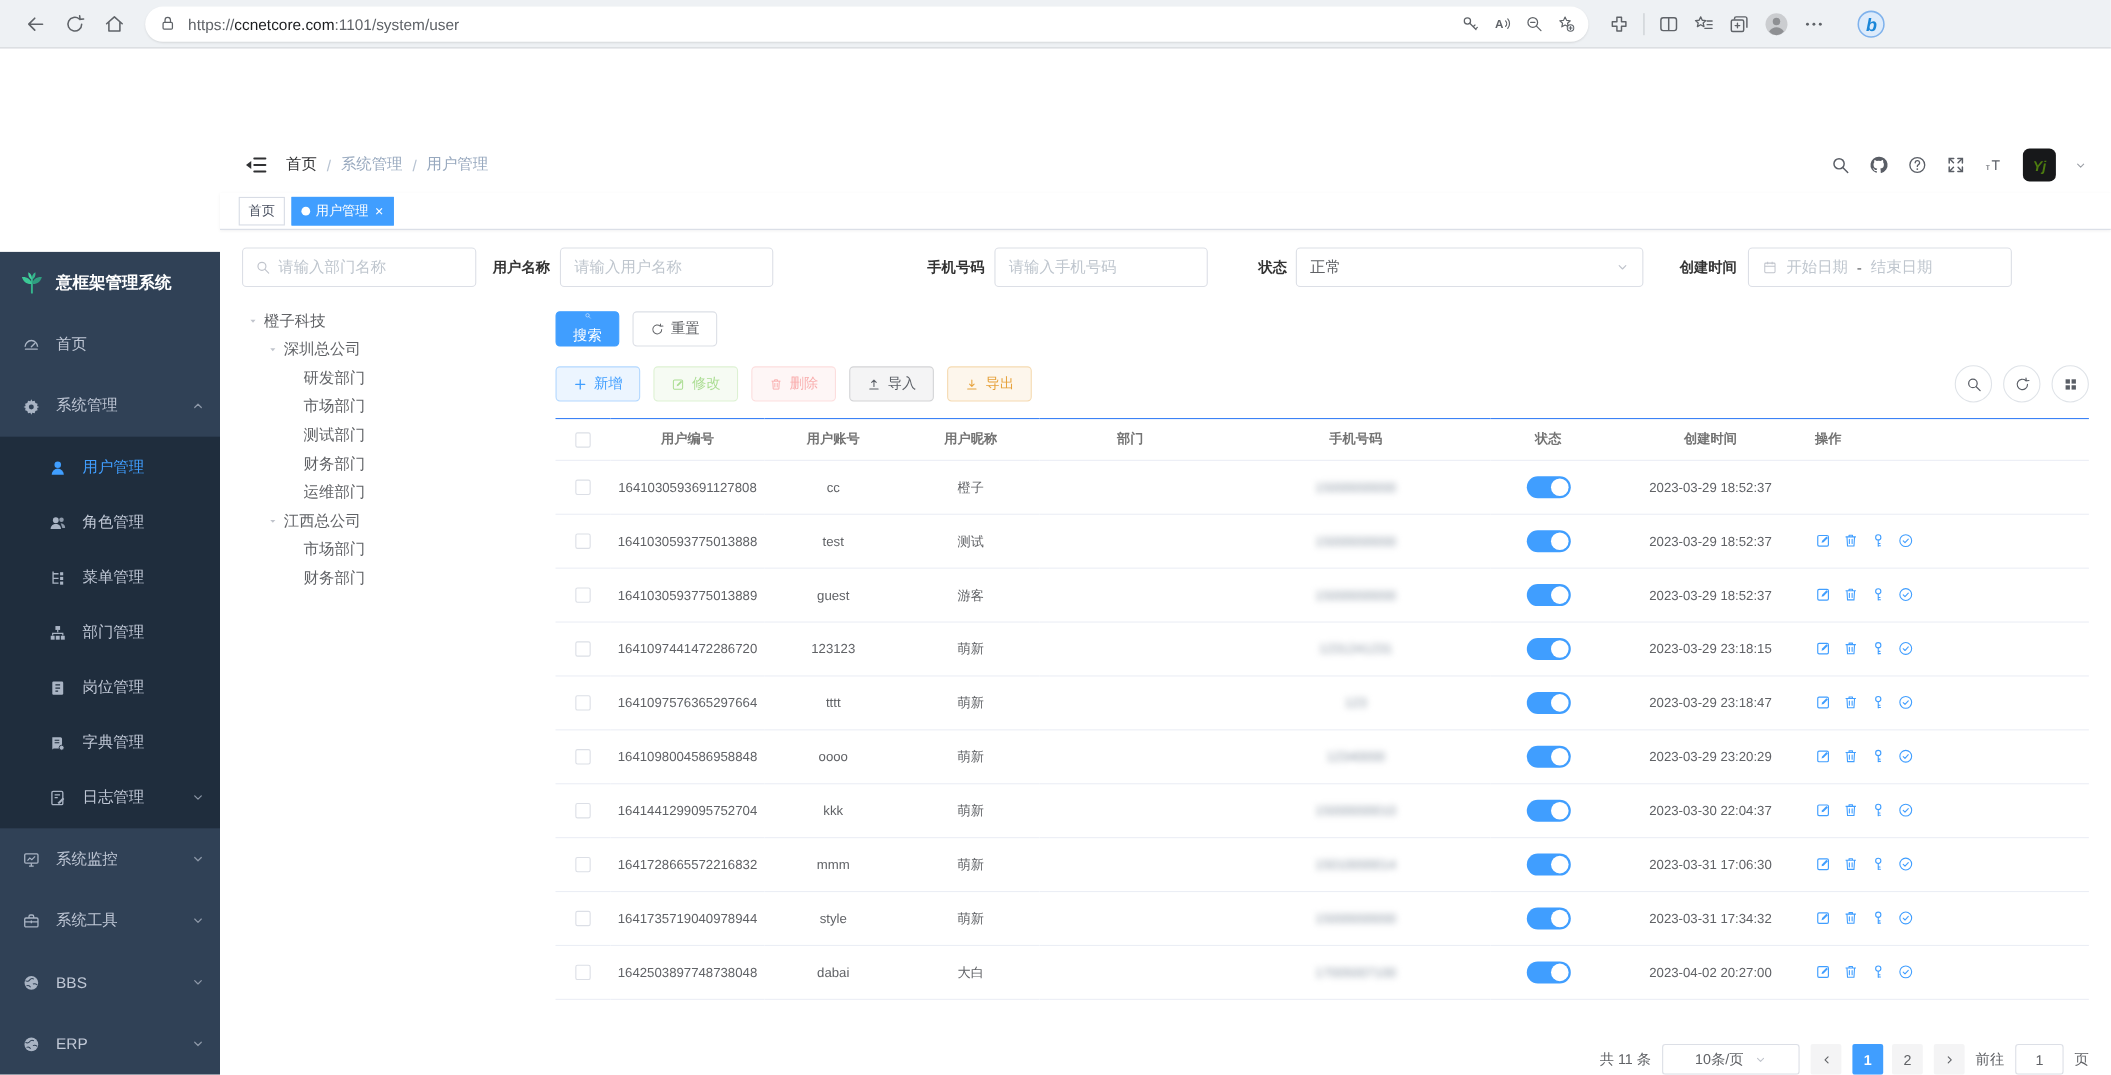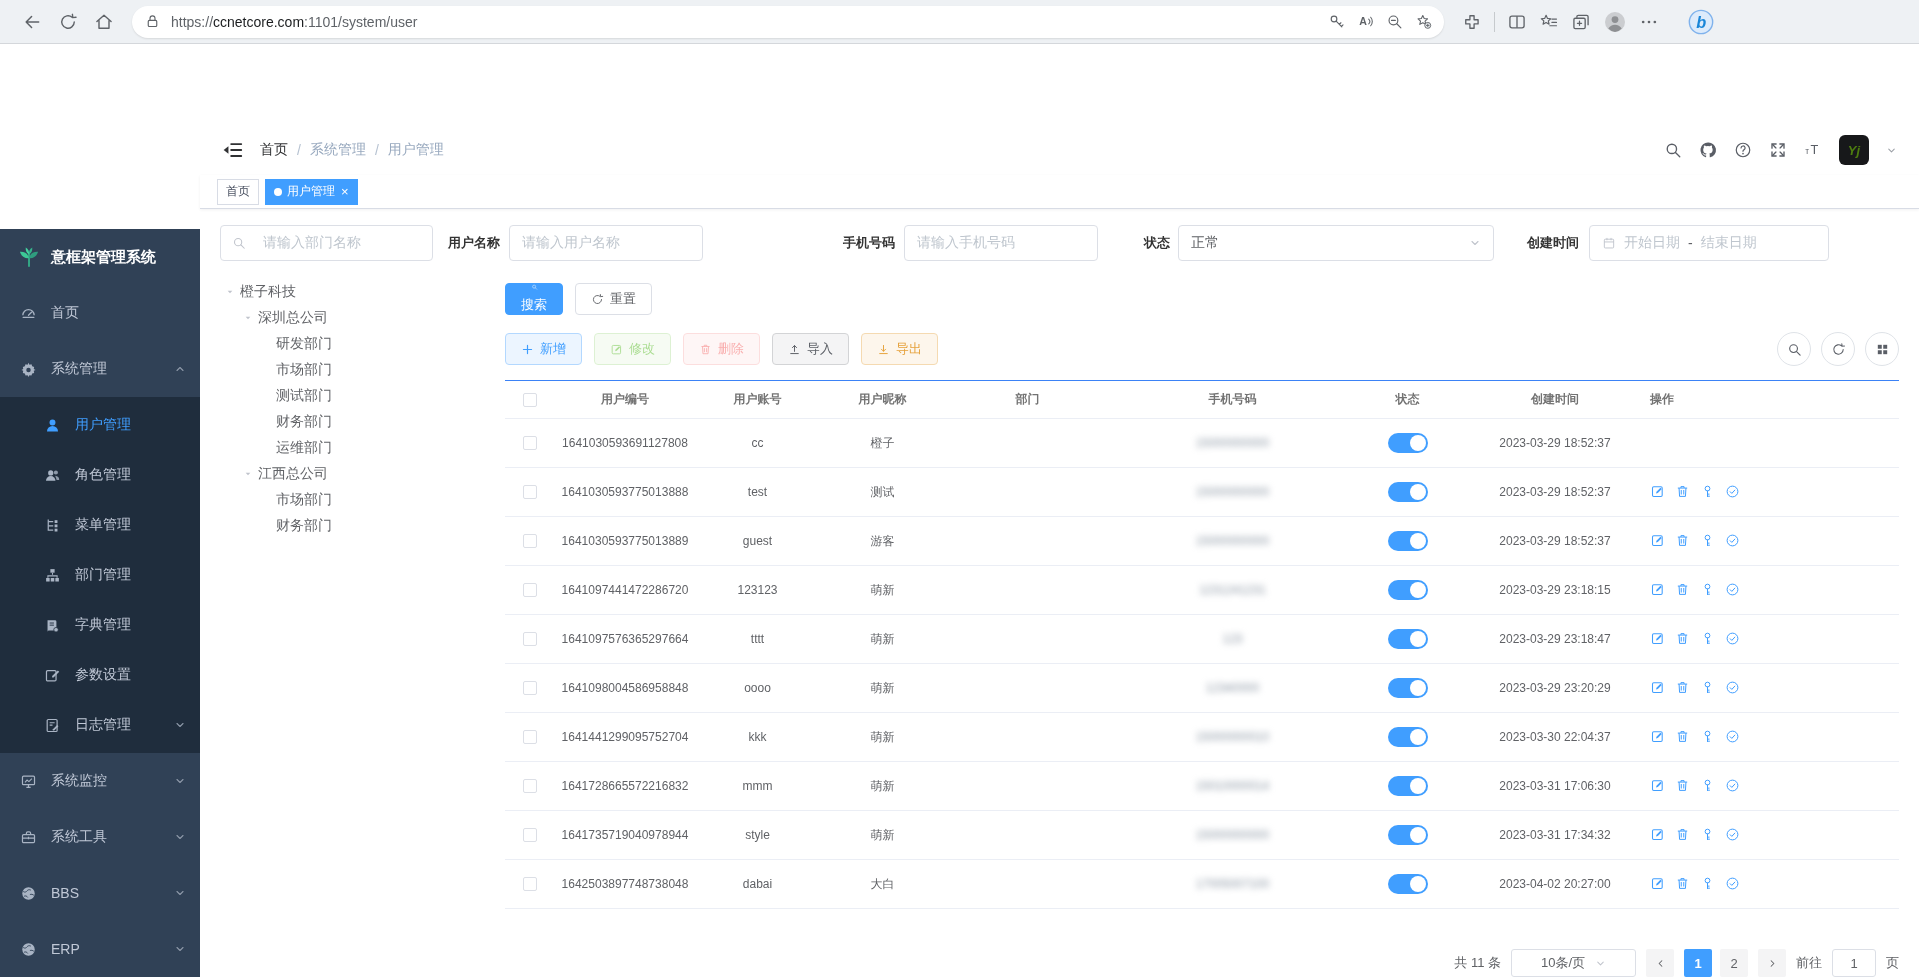--- a/index.html
+++ b/index.html
@@ -53,21 +53,21 @@
   
   .tags-bar { height:34px; border-bottom:1px solid #d8dce5; box-shadow:0 1px 3px rgba(0,21,41,.06); display:flex; align-items:center; padding-left:17px; gap:6px; flex:0 0 auto; }
   .tag { height:26px; padding:0 8px; border:1px solid #d8dce5; background:#fff; color:#495060; font-size:12px; display:flex; align-items:center; gap:5px; cursor:pointer; }
   .tag.active { background:#409eff; border-color:#409eff; color:#fff; }
   .tag-dot { width:8px; height:8px; border-radius:50%; background:#fff; }
   .tag-x { font-size:13px; line-height:1; margin-left:1px; }
 
   
   .content { flex:1; padding:16px 20px 0; display:flex; gap:15px; min-height:0; }
   .left-col { width:213px; flex:0 0 auto; }
-  .dept-search { height:36px; border:1px solid #dcdfe6; border-radius:4px; display:flex; align-items:center; padding:0 11px; gap:17px; color:#bfc6ce; font-size:14px; background:#fff; }
+  .dept-search { height:36px; border:1px solid #dcdfe6; border-radius:4px; display:flex; align-items:center; padding:0 11px; gap:7px; color:#bfc6ce; font-size:14px; background:#fff; }
   .dept-search .ico { width:14px; height:14px; color:#c0c4cc; }
   .tree { margin-top:18px; font-size:14px; color:#606266; }
   .tree-row { height:26px; display:flex; align-items:center; cursor:pointer; }
   .tcaret { width:20px; height:20px; padding:6px 6px; color:#c0c4cc; flex:0 0 auto; }
   .tcaret.empty { padding:0; }
   .right-col { flex:1; min-width:0; }
 
   .filter-row { display:flex; align-items:center; height:36px; }
   .f-label { font-size:13px; font-weight:bold; color:#333; white-space:nowrap; }
   .f-input { height:36px; border:1px solid #dcdfe6; border-radius:4px; background:#fff; display:flex; align-items:center; padding:0 12px; font-size:14px; color:#bfc6ce; }
@@ -434,29 +434,29 @@
             <span class="ml">菜单管理</span>
           </div>
           <div class="m-item">
             <svg class="mi">
               <use href="#i-org"></use>
             </svg>
             <span class="ml">部门管理</span>
           </div>
           <div class="m-item">
             <svg class="mi">
+              <use href="#i-badge"></use>
+            </svg>
+            <span class="ml">岗位管理</span>
+          </div>
+          <div class="m-item">
+            <svg class="mi">
               <use href="#i-book"></use>
             </svg>
             <span class="ml">字典管理</span>
-          </div>
-          <div class="m-item">
-            <svg class="mi">
-              <use href="#i-edit"></use>
-            </svg>
-            <span class="ml">参数设置</span>
           </div>
           <div class="m-item">
             <svg class="mi">
               <use href="#i-log"></use>
             </svg>
             <span class="ml">日志管理</span>
             <svg class="mcaret">
               <use href="#i-caret"></use>
             </svg>
           </div>

